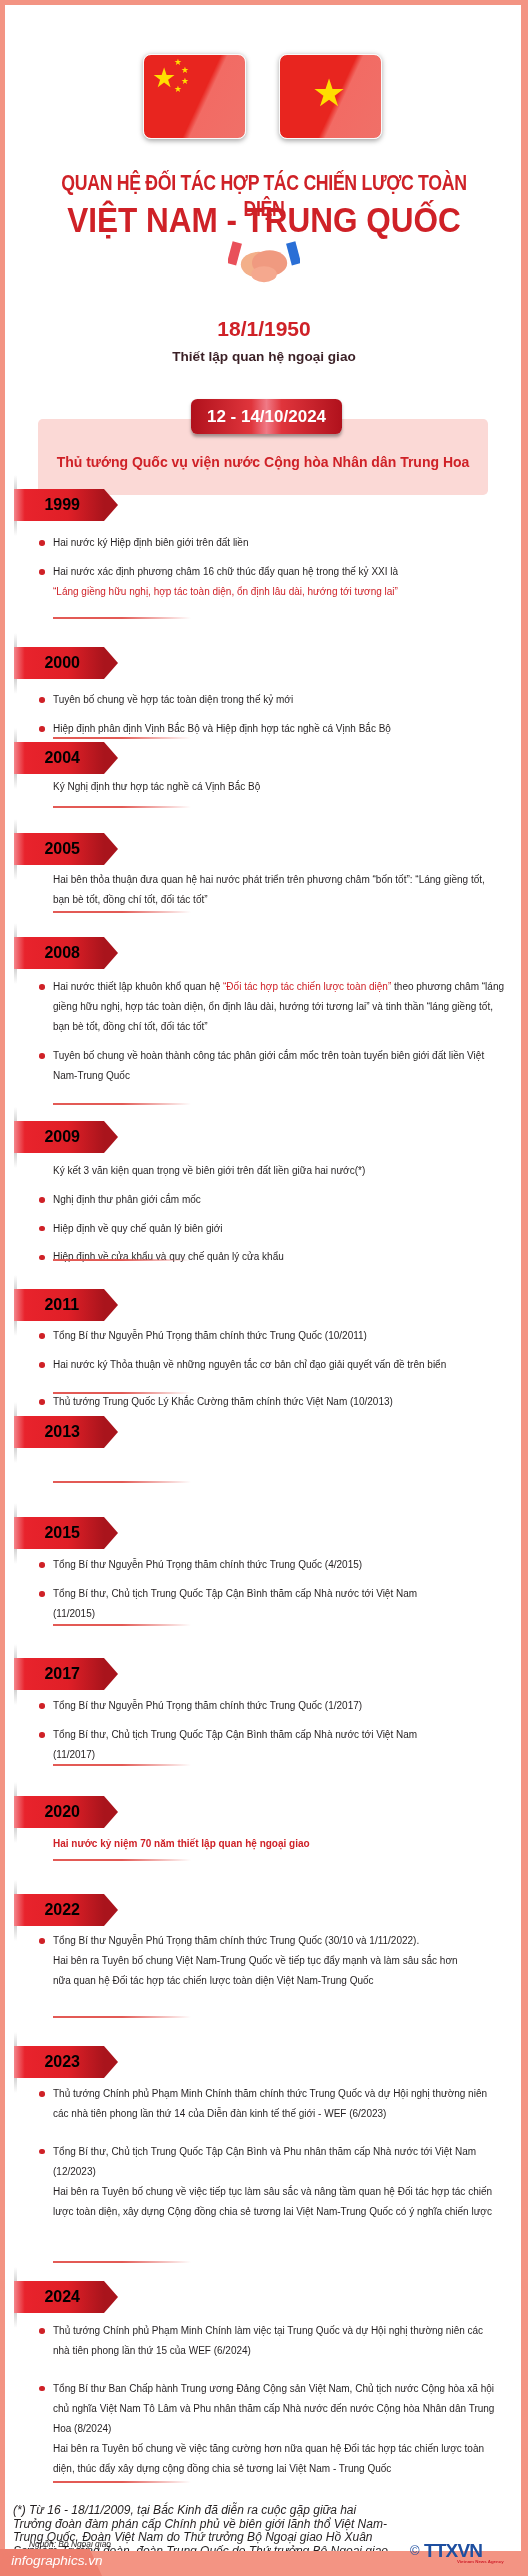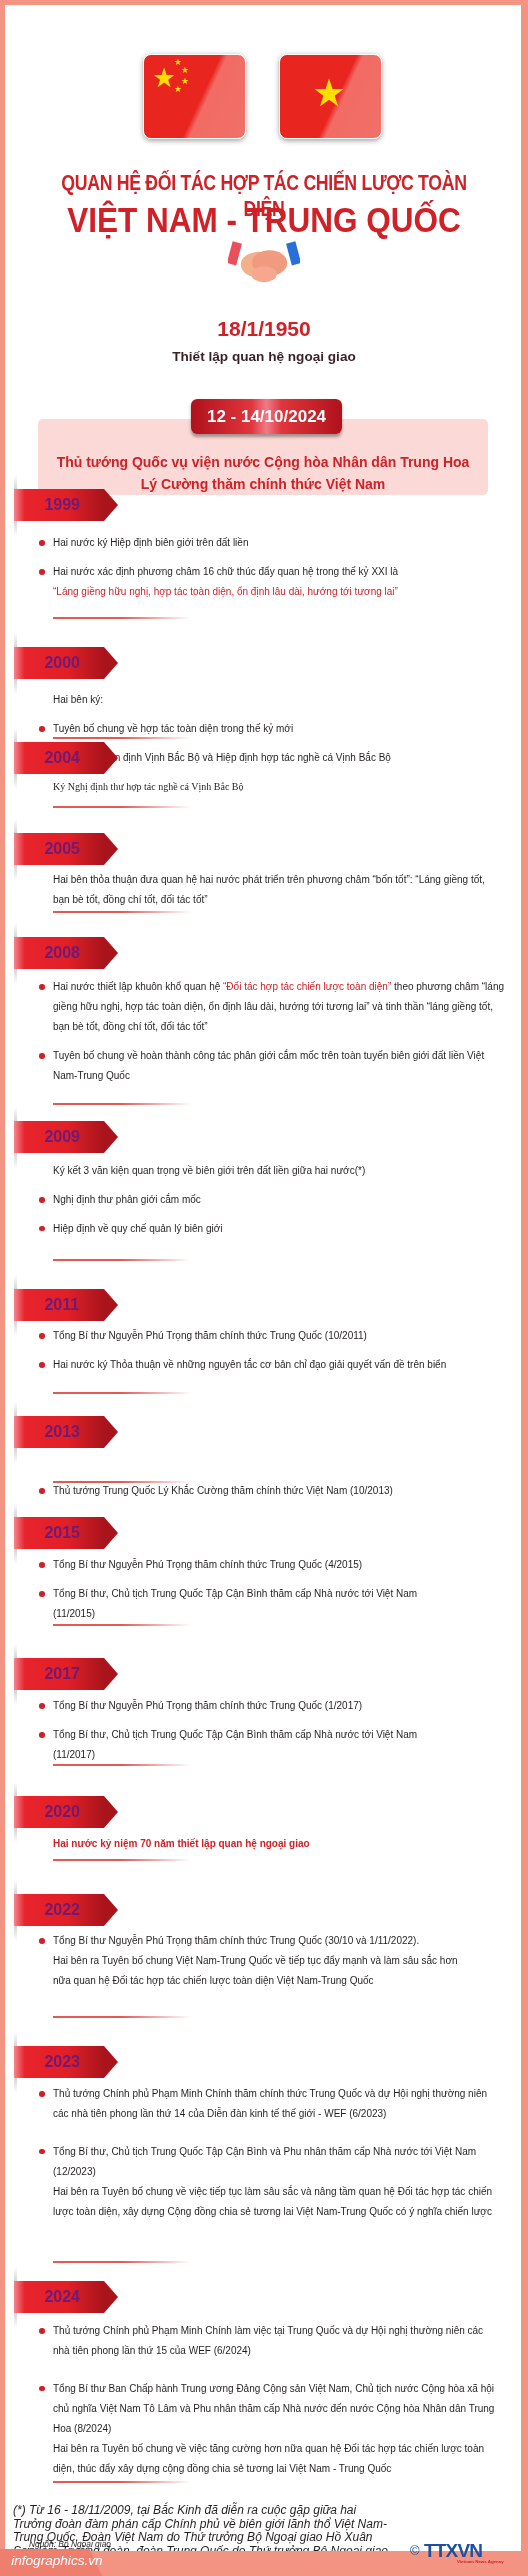--- a/index.html
+++ b/index.html
@@ -12,21 +12,21 @@
   .hs { position:absolute; left:228px; top:239px; width:72px; height:48px; }
   .date1 { position:absolute; left:0; width:528px; top:317px; text-align:center; color:#cf2127; font-weight:bold; font-size:21px; }
   .sub1 { position:absolute; left:0; width:528px; top:349px; text-align:center; color:#3a1f25; font-weight:bold; font-size:13.6px; }
   .pinkbox { position:absolute; left:38px; top:419px; width:450px; height:76px; background:#fbd9d6; border-radius:4.8px; }
   .badge { position:absolute; left:191px; top:399px; width:151px; height:35px; border-radius:6.4px; background:linear-gradient(90deg,#b0111c 0%,#e0353c 40%,#f07a86 50%,#e0353c 60%,#b0111c 100%); box-shadow:0 2.4px 3.2px rgba(0,0,0,0.35); color:#fff; font-weight:bold; font-size:17px; text-align:center; line-height:35px; }
   .pinktext { position:absolute; left:38px; width:450px; top:452px; text-align:center; color:#cf2127; font-weight:bold; font-size:14px; line-height:21.6px; }
   .yeartab { position:absolute; left:14.4px; width:104px; height:32px; }
   .yeartab .body { position:absolute; left:0; top:0; width:90px; height:32px; background:linear-gradient(90deg,#f4868c 0%,#e8232c 12%,#e01f27 60%,#a9141c 100%); }
   .yeartab .tip { position:absolute; left:90px; top:0; width:0; height:0; border-top:16px solid transparent; border-bottom:16px solid transparent; border-left:14.4px solid #a9141c; }
   .yeartab .fold { position:absolute; left:0; top:-14.4px; width:2.4px; height:61px; background:linear-gradient(180deg,rgba(180,180,180,0) 0%,#c9c9c9 30%,#c9c9c9 70%,rgba(180,180,180,0) 100%); }
-  .yeartab .lbl { position:absolute; left:30px; top:0; line-height:32px; color:#701a75; font-weight:bold; font-size:16px; }
+  .yeartab .lbl { position:absolute; left:30px; top:0; line-height:32px; color:#000000; font-weight:bold; font-size:16px; }
   .sect { position:absolute; left:37px; width:472px; color:#231f20; font-size:10px; line-height:20px; }
   .item { position:relative; padding-left:16px; margin-bottom:8.8px; }
   .item .dot { position:absolute; left:2.4px; top:7.2px; width:5.6px; height:5.6px; border-radius:50%; background:#cf2127; }
   .plain { padding-left:16px; margin-bottom:8.8px; }
   .red { color:#cf2127; }
   .divider { position:absolute; left:53px; width:138px; height:1.6px; background:linear-gradient(90deg,#e35a55 0%,#e35a55 50%,rgba(240,160,150,0) 100%); }
   .footnote { position:absolute; left:13px; top:2504px; width:376px; font-size:12px; line-height:13.6px; font-style:italic; color:#231f20; font-family:"Liberation Sans Narrow","Liberation Sans", sans-serif; }
   .source { position:absolute; left:13px; top:2538px; font-size:8.4px; font-style:italic; color:#231f20;margin-left:16px; }
   .brandbar { position:absolute; left:0; top:2551px; width:528px; height:25px; background:#f39483; }
   .brandtab { position:absolute; left:0; top:2549px; width:102px; height:27px; background:#ee7f6e; clip-path:polygon(0 0, 88% 0, 100% 100%, 0 100%); }
@@ -62,21 +62,20 @@
   <ellipse cx="45" cy="44" rx="16" ry="10" fill="#f5a88e"></ellipse>
 </svg>
 
 <div class="date1">18/1/1950</div>
 <div class="sub1">Thiết lập quan hệ ngoại giao</div>
 
 <div class="pinkbox"></div>
 <div class="badge">12 - 14/10/2024</div>
 <div class="pinktext">
   <div>Thủ tướng Quốc vụ viện nước Cộng hòa Nhân dân Trung Hoa</div>
-  <div>Lý Cường thăm chính thức Việt Nam</div>
 </div>
 
 <div class="yeartab" style="top:489px;">
     <div class="fold"></div>
     <div class="body"></div>
     <div class="tip"></div>
     <span class="lbl">1999</span>
   </div>
 <div class="sect" style="top:533px;">
   <div class="item"><span class="dot"></span><span>Hai nước ký Hiệp định biên giới trên đất liền</span></div>
@@ -104,33 +103,32 @@
 <div class="sect" style="top:633px;"></div>
 <div class="sect" style="top:633px;"></div>
 <div class="sect" style="top:633px;"></div>
 <div class="sect" style="top:633px;"></div>
 <div class="sect" style="top:633px;"></div>
 <div class="sect" style="top:633px;"></div>
 <div class="sect" style="top:633px;"></div>
 <div class="sect" style="top:633px;"></div>
 <div class="sect" style="top:633px;"></div>
 <div class="sect" style="top:690px;">
-  <div class="plain">Hai bên ký:</div>
   <div class="item"><span class="dot"></span><span>Tuyên bố chung về hợp tác toàn diện trong thế kỷ mới</span></div>
   <div class="item"><span class="dot"></span><span>Hiệp định phân định Vịnh Bắc Bộ và Hiệp định hợp tác nghề cá Vịnh Bắc Bộ</span></div>
 </div>
 <div class="divider" style="top:737px;"></div>
 
 <div class="yeartab" style="top:742px;">
     <div class="fold"></div>
     <div class="body"></div>
     <div class="tip"></div>
     <span class="lbl">2004</span>
   </div>
-<div class="sect" style="top:777px;font-family:Liberation Serif, serif;">
+<div class="sect" style="top:777px;">
   <div class="plain">Ký Nghị định thư hợp tác nghề cá Vịnh Bắc Bộ</div>
 </div>
 <div class="divider" style="top:806px;"></div>
 
 <div class="yeartab" style="top:833px;">
     <div class="fold"></div>
     <div class="body"></div>
     <div class="tip"></div>
     <span class="lbl">2005</span>
   </div>
@@ -154,20 +152,21 @@
 <div class="yeartab" style="top:1121px;">
     <div class="fold"></div>
     <div class="body"></div>
     <div class="tip"></div>
     <span class="lbl">2009</span>
   </div>
 <div class="sect" style="top:1161px;">
   <div class="plain">Ký kết 3 văn kiện quan trọng về biên giới trên đất liền giữa hai nước(*)</div>
   <div class="item"><span class="dot"></span><span>Nghị định thư phân giới cắm mốc</span></div>
   <div class="item"><span class="dot"></span><span>Hiệp định về quy chế quản lý biên giới</span></div>
+  <div class="item"><span class="dot"></span><span>Hiệp định về cửa khẩu và quy chế quản lý cửa khẩu</span></div>
 </div>
 <div class="divider" style="top:1259px;"></div>
 
 <div class="yeartab" style="top:1289px;">
     <div class="fold"></div>
     <div class="body"></div>
     <div class="tip"></div>
     <span class="lbl">2011</span>
   </div>
 <div class="sect" style="top:1326px; width:432px;">
@@ -175,21 +174,21 @@
   <div class="item"><span class="dot"></span><span>Hai nước ký Thỏa thuận về những nguyên tắc cơ bản chỉ đạo giải quyết vấn đề trên biển</span></div>
 </div>
 <div class="divider" style="top:1392px;"></div>
 
 <div class="yeartab" style="top:1416px;">
     <div class="fold"></div>
     <div class="body"></div>
     <div class="tip"></div>
     <span class="lbl">2013</span>
   </div>
-<div class="sect" style="top:1481px;">
+<div class="sect" style="top:1392px;">
   <div class="item"><span class="dot"></span><span>Thủ tướng Trung Quốc Lý Khắc Cường thăm chính thức Việt Nam (10/2013)</span></div>
 </div>
 <div class="divider" style="top:1481px;"></div>
 
 <div class="yeartab" style="top:1517px;">
     <div class="fold"></div>
     <div class="body"></div>
     <div class="tip"></div>
     <span class="lbl">2015</span>
   </div>

